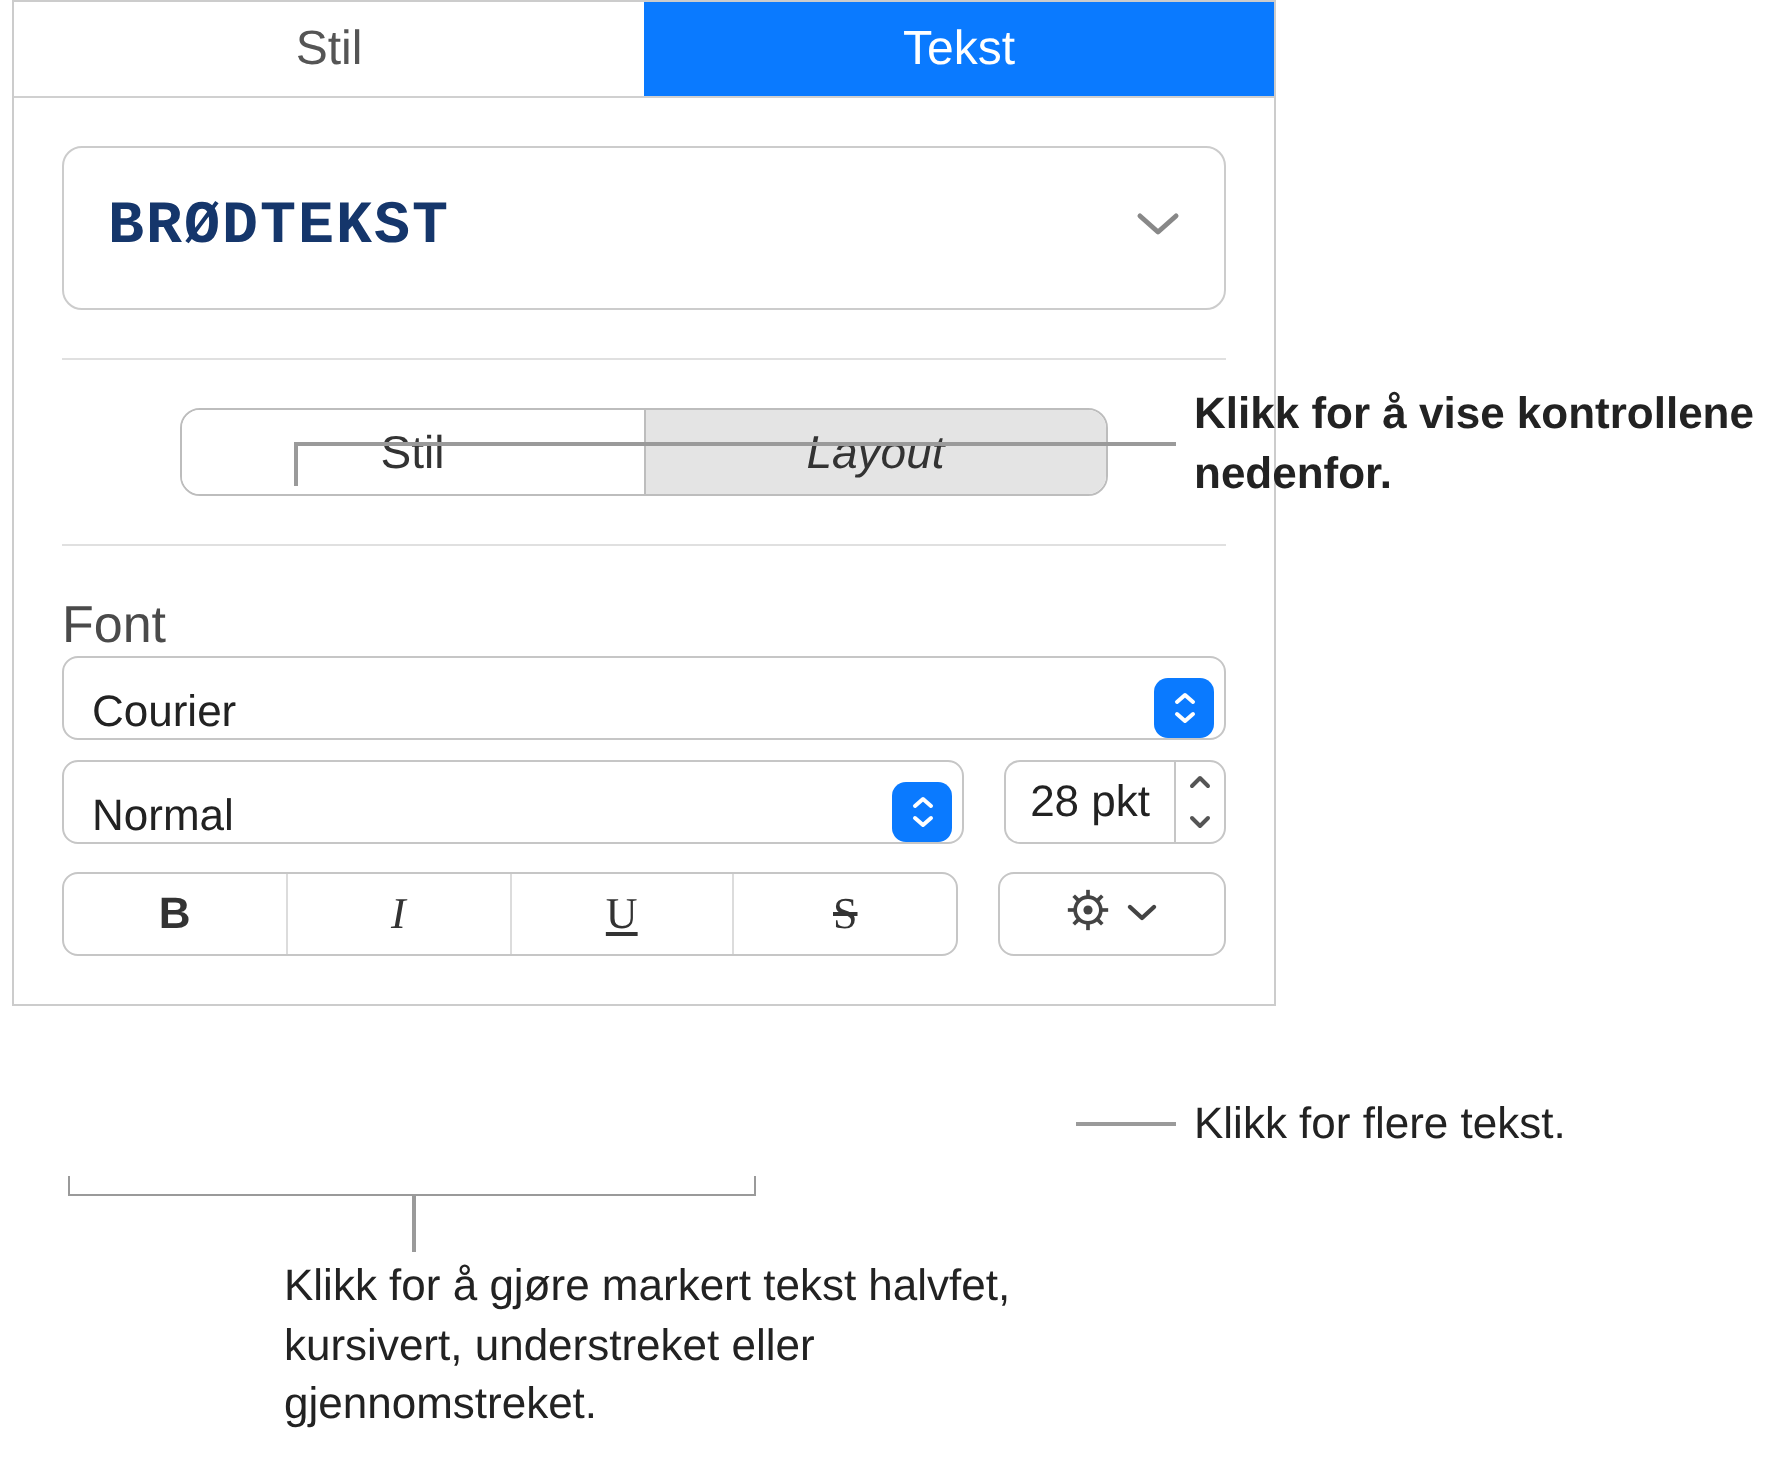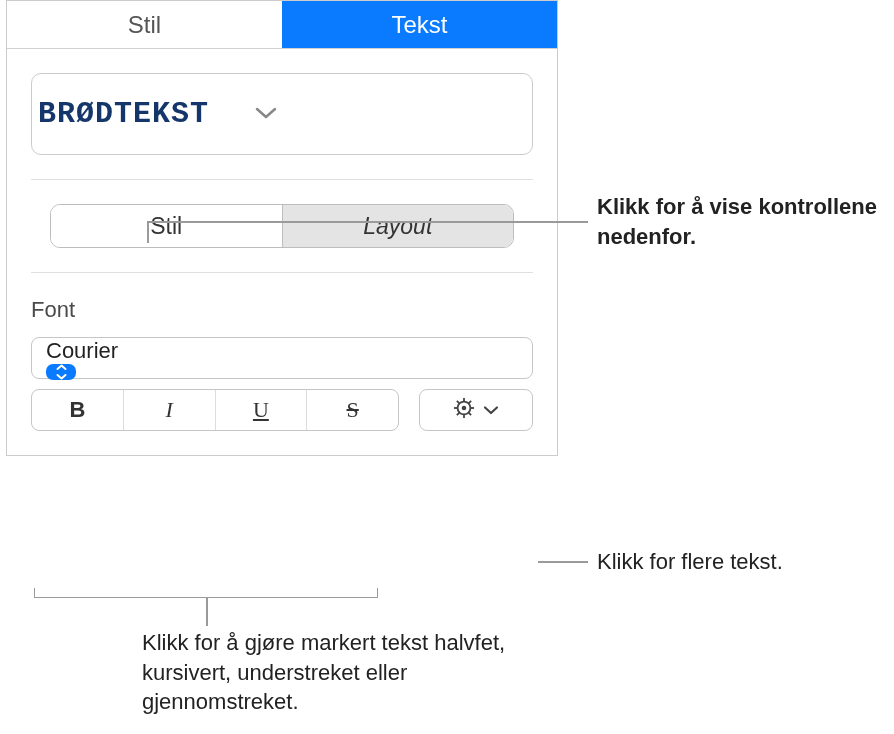--- a/index.html
+++ b/index.html
@@ -7,21 +7,21 @@
   font-family: -apple-system, "Helvetica Neue", Helvetica, Arial, sans-serif;
   background: #fff;
   width: 894px;
   height: 734px;
   position: relative;
 }
 .panel {
   position: absolute;
   left: 6px;
   top: 0;
-  width: 552px;
+  width: 632px;
   border: 1px solid #ccc;
   background: #fff;
 }
 .main-tabs {
   display: flex;
   width: 100%;
   height: 48px;
   border-bottom: 1px solid #d0d0d0;
 }
 .main-tab {
@@ -40,21 +40,22 @@
 .panel-body {
   padding: 24px;
 }
 .style-dropdown {
   width: 100%;
   height: 82px;
   border: 1px solid #ccc;
   border-radius: 10px;
   display: flex;
   align-items: center;
-  padding: 0 6px;
+  justify-content: space-between;
+  padding: 0 22px;
   cursor: pointer;
   background: #fff;
   gap: 46px;
 }
 .style-dropdown-label {
   font-family: "Courier New", Courier, monospace;
   font-weight: 700;
   font-size: 30px;
   letter-spacing: 1px;
   color: #15366b;
@@ -84,38 +85,36 @@
   align-items: center;
   justify-content: center;
   font-size: 23px;
   color: #333;
   cursor: pointer;
 }
 .sub-tab.active { background: #fff; }
 .sub-tab.inactive { background: #e4e4e4; font-style: italic; }
 .sub-tab + .sub-tab { border-left: 1px solid #bdbdbd; }
 .section-label {
-  font-size: 22px;
+  font-size: 26px;
   color: #4a4a4a;
-  margin-bottom: 14px;
 }
 .font-row1 { margin-bottom: 10px; }
 .select-box {
   display: flex;
-  align-items: flex-start;
+  align-items: flex-end;
   justify-content: space-between;
   border: 1px solid #c6c6c6;
   border-radius: 8px;
   background: #fff;
   height: 42px;
   padding-left: 14px;
   cursor: pointer;
   font-size: 22px;
   color: #222;
-  flex-direction: column;
 }
 .select-box.full { width: 100%; }
 .select-knob {
   width: 30px;
   height: 30px;
   background: #0a7aff;
   border-radius: 7px;
   margin-right: 5px;
   display: flex;
   flex-direction: column;
@@ -271,20 +270,50 @@
           <svg viewBox="0 0 11 7">
               <path d="M1.5 5 L5.5 1.5 L9.5 5"></path>
             </svg>
           <svg viewBox="0 0 11 7">
               <path d="M1.5 2 L5.5 5.5 L9.5 2"></path>
             </svg>
         </span>
       </div>
     </div>
 
+    <div class="font-row2">
+      <div class="select-box weight-select">
+        <span>Normal</span>
+        <span class="select-knob">
+          <svg viewBox="0 0 11 7">
+              <path d="M1.5 5 L5.5 1.5 L9.5 5"></path>
+            </svg>
+          <svg viewBox="0 0 11 7">
+              <path d="M1.5 2 L5.5 5.5 L9.5 2"></path>
+            </svg>
+        </span>
+      </div>
+      <div class="size-wrap">
+        <div class="size-box">
+          <span>28 pkt</span>
+        </div>
+        <div class="stepper">
+          <div class="stepper-btn">
+            <svg viewBox="0 0 12 8">
+                <path d="M2 6 L6 2 L10 6"></path>
+              </svg>
+          </div>
+          <div class="stepper-btn">
+            <svg viewBox="0 0 12 8">
+                <path d="M2 2 L6 6 L10 2"></path>
+              </svg>
+          </div>
+        </div>
+      </div>
+    </div>
 
     <div class="font-row3">
       <div class="style-buttons">
         <div class="style-btn bold">B</div>
         <div class="style-btn italic">I</div>
         <div class="style-btn underline">U</div>
         <div class="style-btn strike">S</div>
       </div>
       <div class="options-btn">
         <span>

